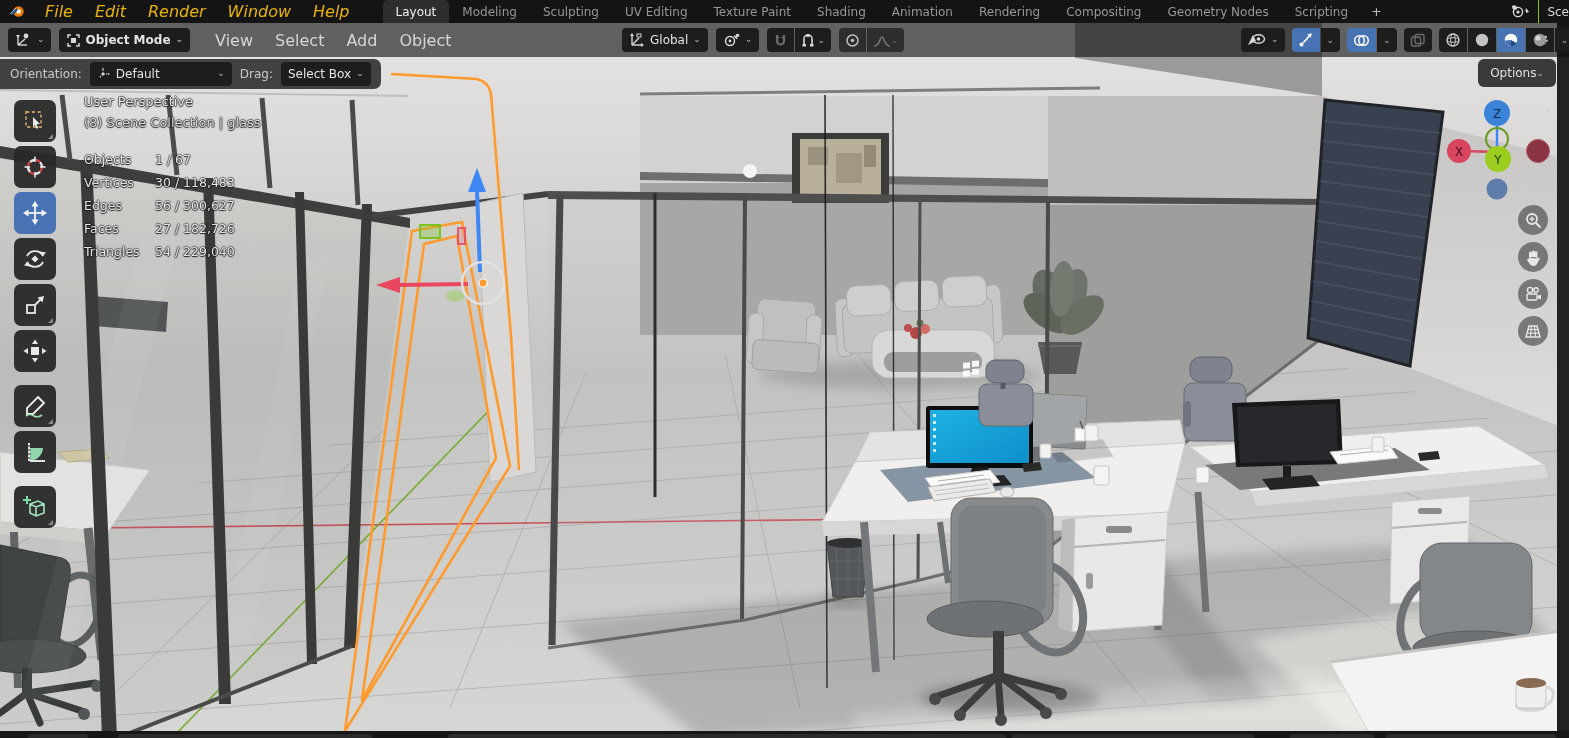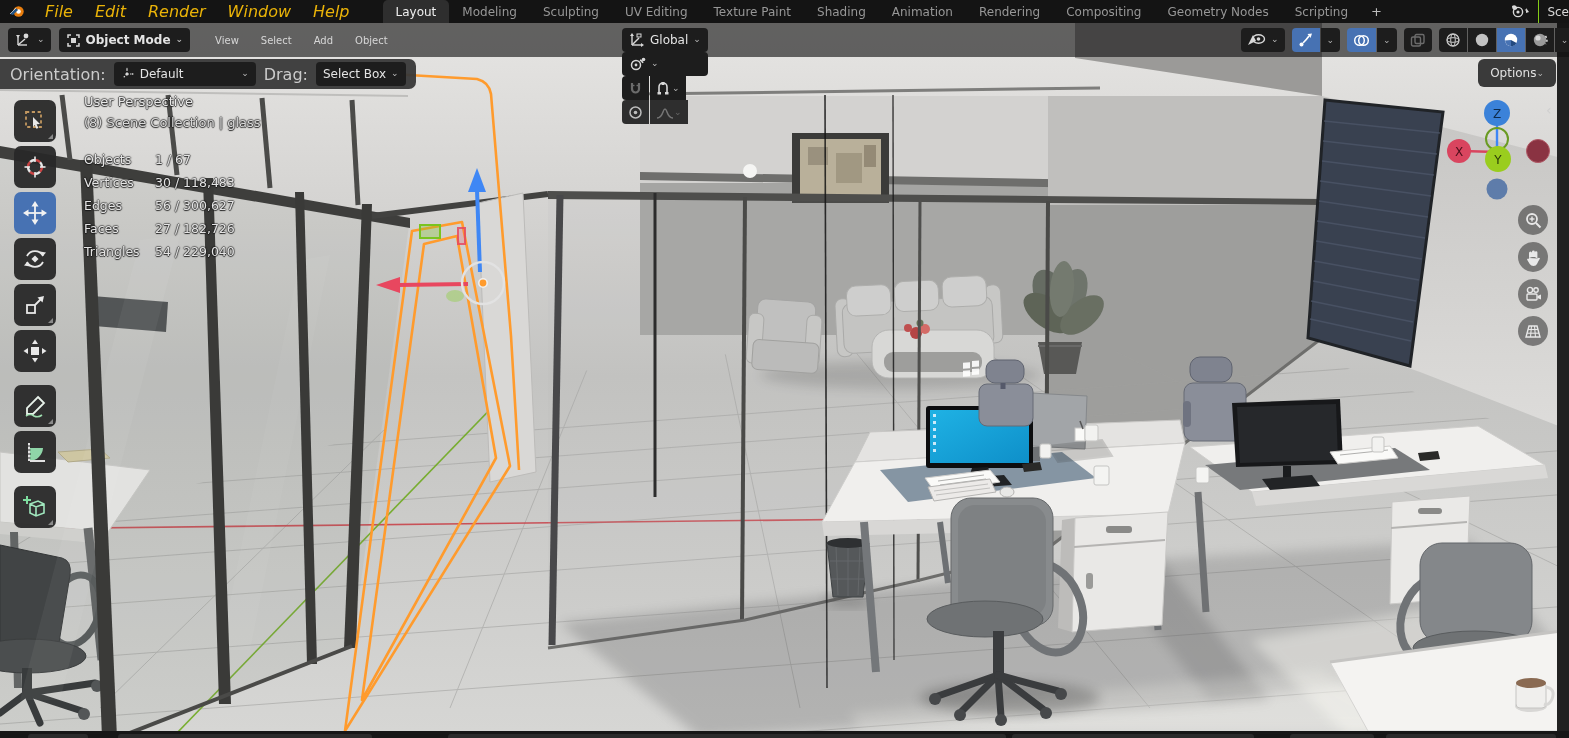--- a/index.html
+++ b/index.html
@@ -13,30 +13,30 @@
   .tb-tab{color:#979797;font-size:12px;padding:0 13px;display:flex;align-items:center;border-radius:5px 5px 0 0;}
   .tb-tab.active{background:#2e2e2e;color:#efefef;}
   .tb-plus{color:#bdbdbd;font-size:13px;padding:0 10px;display:flex;align-items:center;}
   .tb-right{position:absolute;right:0;top:0;height:23px;display:flex;align-items:center;}
   .tb-scene-ic{display:flex;align-items:center;margin-right:6px;}
   .tb-scene-txt{color:#d8d8d8;font-size:12px;border-left:1px solid #84cc16;padding-left:8px;height:23px;display:flex;align-items:center;}
   
   #vp-header{position:absolute;left:0;top:23px;width:1569px;height:34px;background:rgba(16,16,16,0.62);z-index:30;display:flex;align-items:center;}
   .pill{background:#1d1d1d;border-radius:4px;height:24px;display:flex;align-items:center;color:#e4e4e4;font-size:12px;padding:0 7px;gap:5px;}
   .pill .chev{font-size:9px;color:#bdbdbd;transform:translateY(-1px);}
-  .hdr-menu{color:#d6d6d6;font-size:10px;padding:0 11px;}
+  .hdr-menu{color:#d6d6d6;font-size:16px;padding:0 11px;}
   .grp{display:flex;height:24px;border-radius:4px;overflow:hidden;gap:1px;}
   .gbtn{background:#1d1d1d;display:flex;align-items:center;justify-content:center;padding:0 6px;height:24px;}
   .gbtn.on{background:#4772b3;}
   .gbtn.dim svg{opacity:.42;}
   .gbtn .chev{font-size:9px;color:#b5b5b5;}
   .gbtn.dim .chev{opacity:.4;}
   
   #toolsettings{position:absolute;left:0;top:59px;height:30px;background:rgba(56,56,56,0.95);border-radius:0 7px 7px 0;display:flex;align-items:center;padding:0 10px 0 10px;z-index:30;gap:8px;}
-  .ts-label{color:#cbcbcb;font-size:16px;}
+  .ts-label{color:#cbcbcb;font-size:12px;}
   #options-pill{position:absolute;right:13px;top:59px;height:28px;background:rgba(48,48,48,0.95);border-radius:6px;display:flex;align-items:center;padding:0 12px;color:#e0e0e0;font-size:12px;z-index:30;}
   
   #toolbar{position:absolute;left:14px;top:100px;width:44px;display:flex;flex-direction:column;gap:4px;z-index:25;}
   .tool{width:42px;height:42px;background:rgba(40,40,40,0.95);border-radius:7px;display:flex;align-items:center;justify-content:center;position:relative;}
   .tool.active{background:#4772b3;}
   .tool .sub{position:absolute;right:3px;bottom:3px;width:0;height:0;border-left:5px solid transparent;border-bottom:5px solid #8a8a8a;}
   .tool-gap{height:5px;}
   
   #vp-info{position:absolute;left:84px;top:94px;z-index:20;color:#e8e8e8;
            text-shadow:0 1px 1px rgba(20,20,20,.9),0 -1px 1px rgba(20,20,20,.55),1px 0 1px rgba(20,20,20,.55),-1px 0 1px rgba(20,20,20,.55);}
@@ -481,21 +481,21 @@
       <rect x="5" y="5" width="5" height="5" fill="#d8d8d8"></rect>
     </svg>
     <span>Object Mode</span>
     <span class="chev">⌄</span>
   </div>
   <div class="hdr-menu" style="margin-left:14px;">View</div>
   <div class="hdr-menu">Select</div>
   <div class="hdr-menu">Add</div>
   <div class="hdr-menu">Object</div>
 
-  <div style="position:absolute;left:622px;top:5px;display:flex;flex-direction:column;">
+  <div style="position:absolute;left:622px;top:5px;display:flex;gap:8px;">
     <div class="pill">
       <svg width="16" height="15" viewBox="0 0 16 15">
         <line x1="3" y1="12" x2="3" y2="3" stroke="#d8d8d8" stroke-width="1.4"></line>
         <line x1="3" y1="12" x2="12" y2="12" stroke="#d8d8d8" stroke-width="1.4"></line>
         <line x1="3" y1="12" x2="10" y2="5" stroke="#d8d8d8" stroke-width="1.4"></line>
         <polygon points="1,3 5,3 3,0" fill="#d8d8d8"></polygon>
             <polygon points="12,10 12,14 15,12" fill="#d8d8d8"></polygon>
         <rect x="8" y="1" width="4" height="3" fill="none" stroke="#d8d8d8"></rect>
       </svg>
       <span>Global</span>

